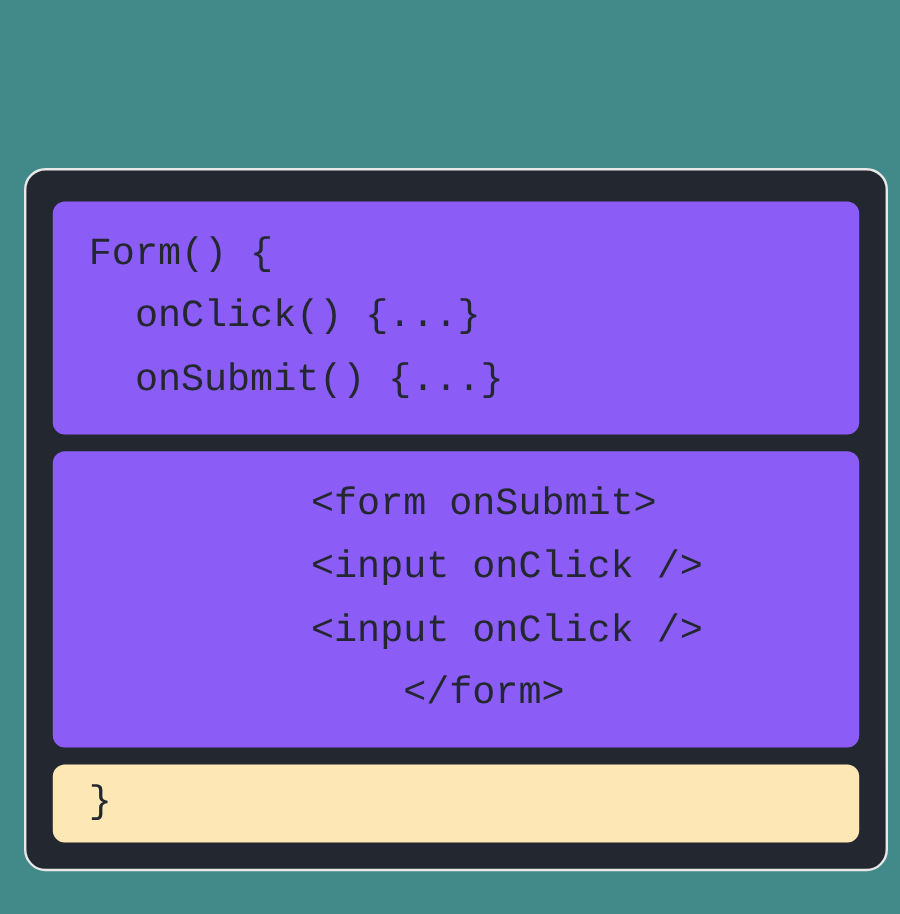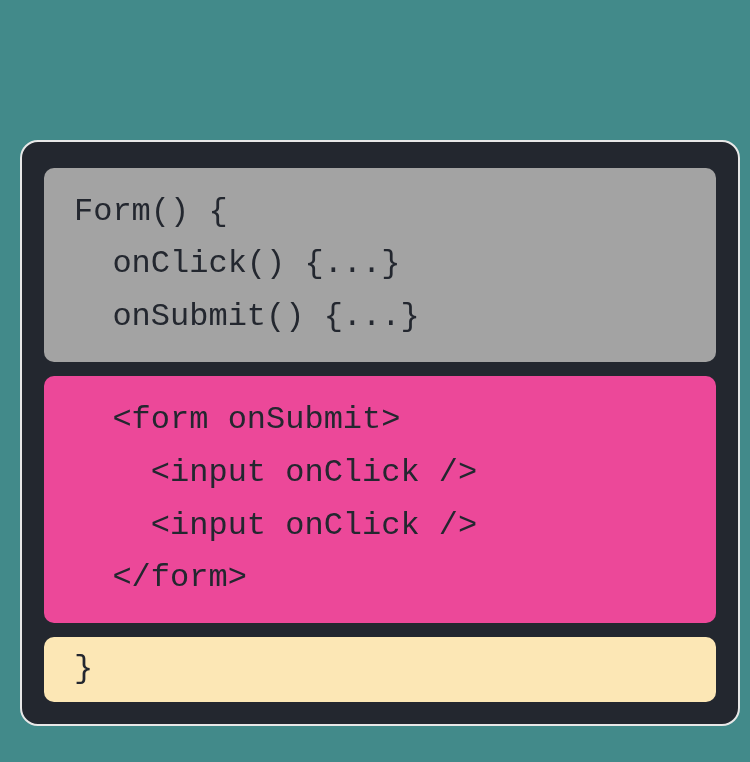--- a/index.html
+++ b/index.html
@@ -34,31 +34,32 @@
       font-size: 32px;
       line-height: 1.65;
       border-radius: 10px;
       padding: 18px 22px 18px 30px;
       color: #23272f;
       white-space: pre;
       font-weight: 400;
     }
     
     .block-yellow {
-      background: #a3a3a3;
+      background: #8b5cf6;
     }
     
     .block-yellow-bottom {
       background: #fce7b5;
       padding-top: 6px;
       padding-bottom: 6px;
     }
     
     .block-blue {
-      background: #ec4899;
+      background: #8b5cf6;
+      text-align: center;
     }
   </style>
 </head>
 <body>
 
 <div class="card">
   <div class="block block-yellow"><span>Form() {</span>
 <span>  onClick() {...}</span>
 <span>  onSubmit() {...}</span></div>
   <div class="block block-blue"><span>  &lt;form onSubmit&gt;</span>

